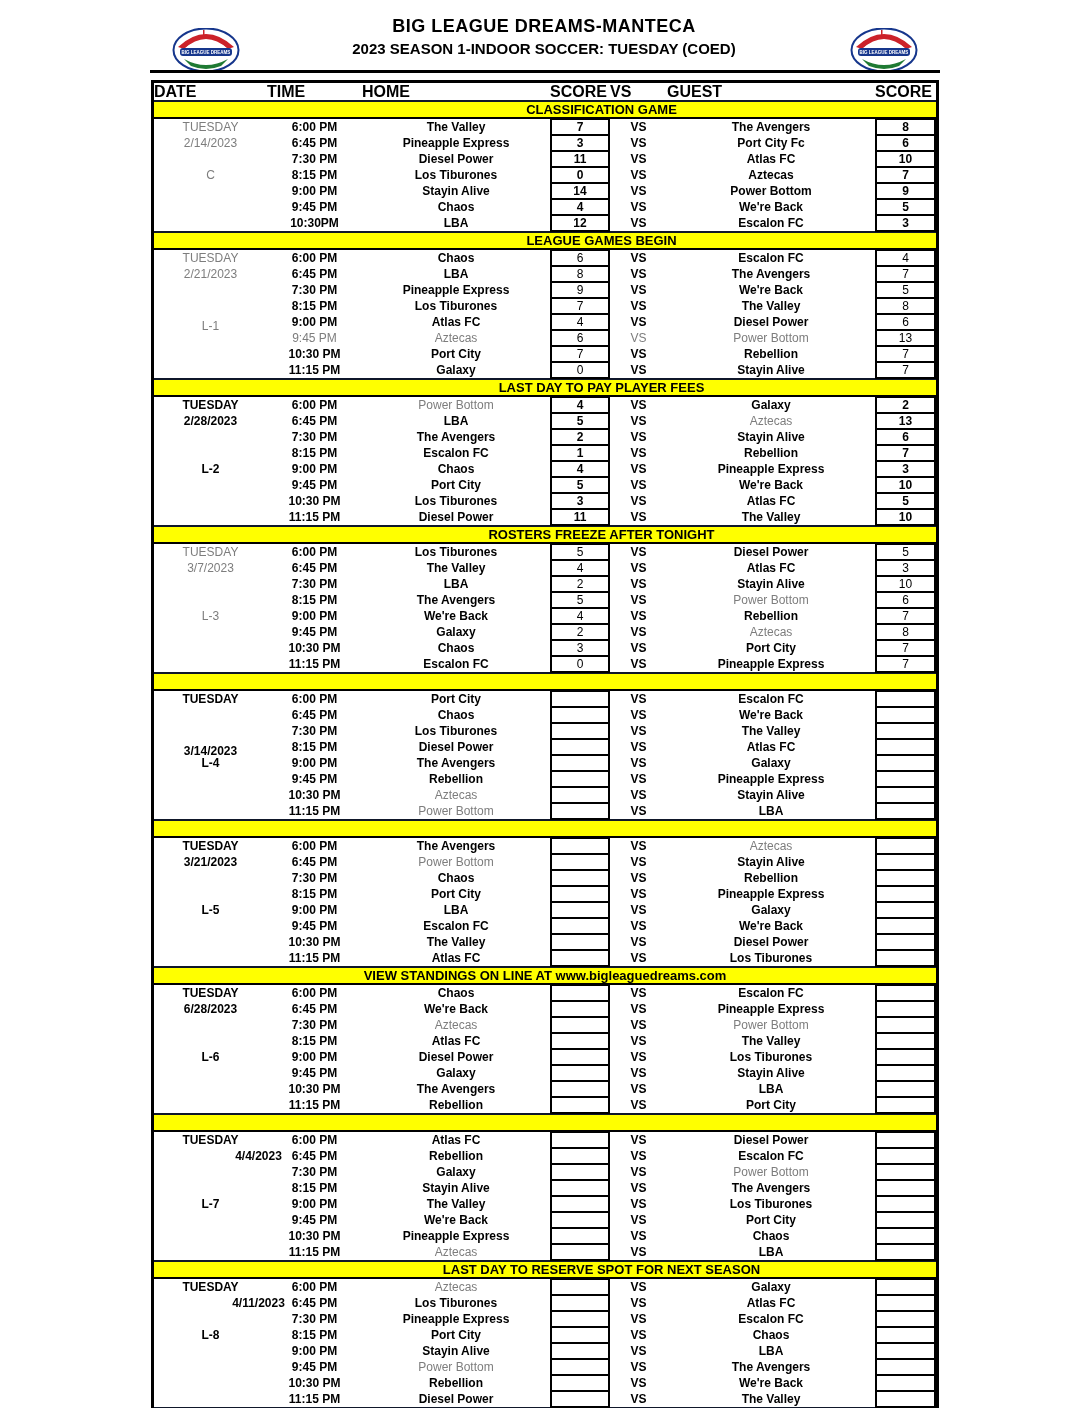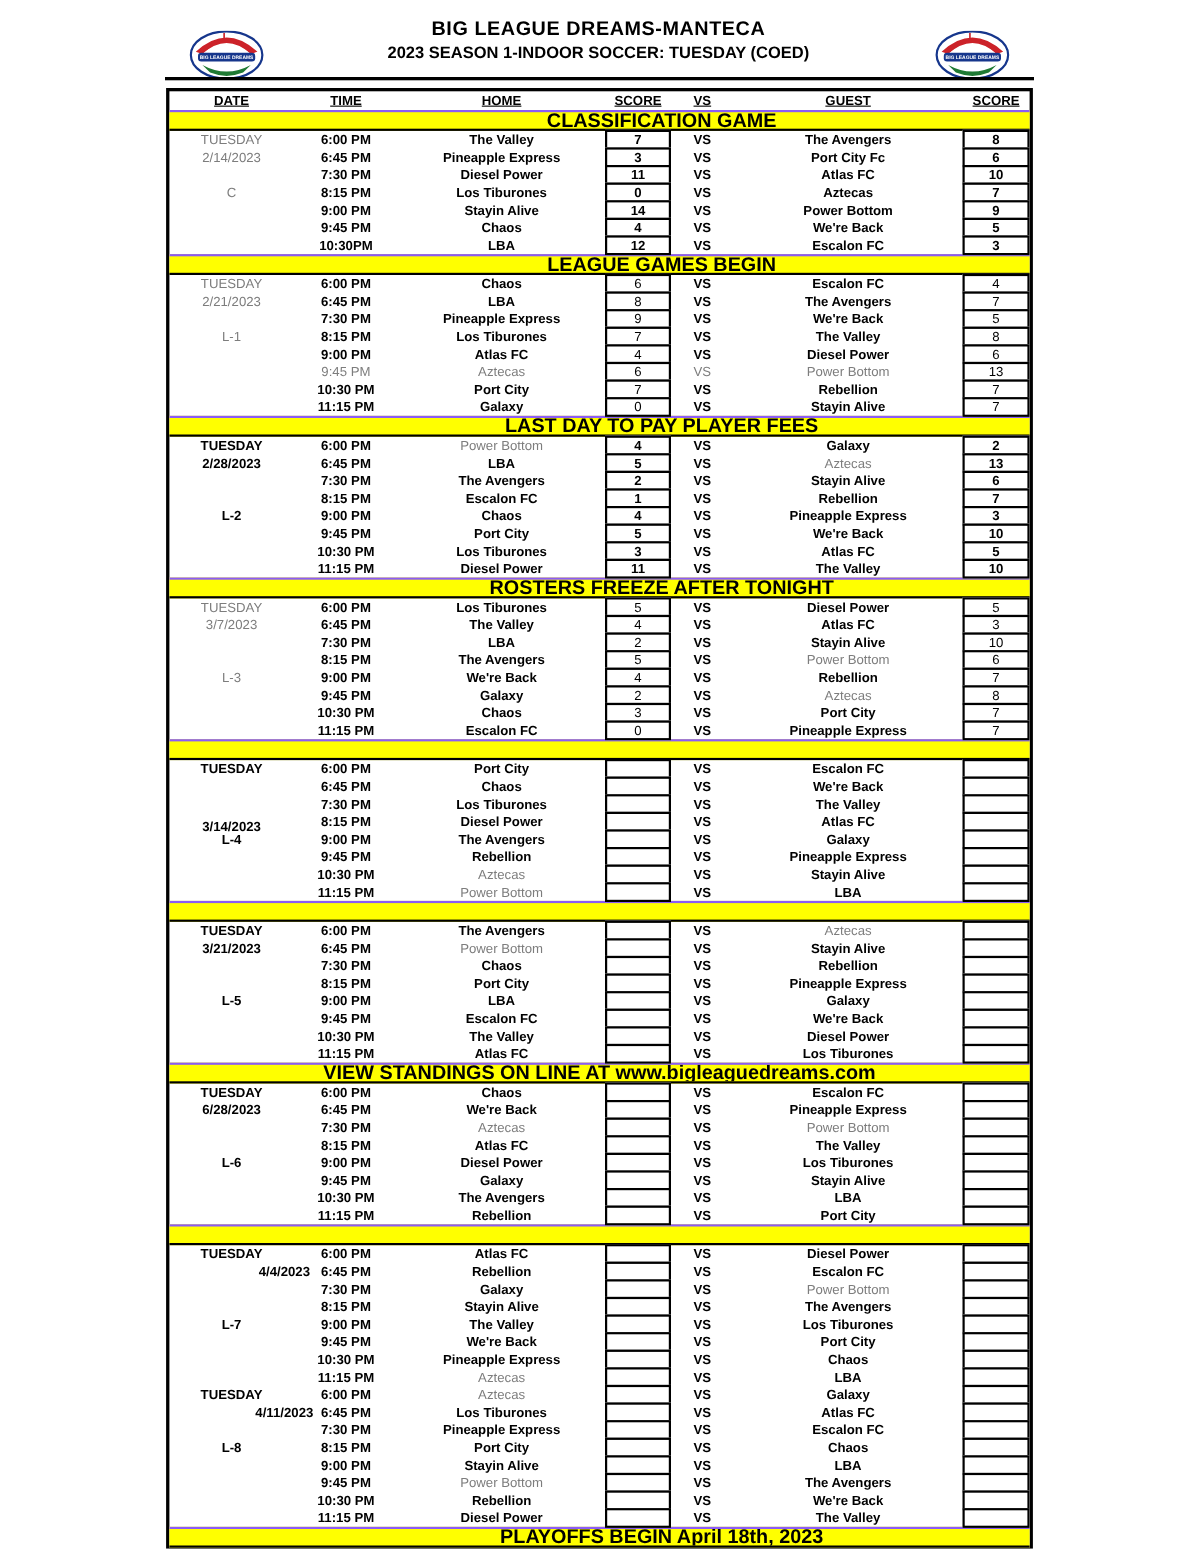--- a/index.html
+++ b/index.html
@@ -11,24 +11,24 @@
   .page-subtitle{position:absolute;top:40px;left:0;width:1088px;text-align:center;
     font-size:15px;font-weight:bold;}
   .header-rule{position:absolute;top:70px;left:150px;width:790px;height:3px;background:#000;}
   .logo{position:absolute;top:28px;width:68px;height:45px;}
   .logo-left{left:172px;}
   .logo-right{left:850px;}
 
   .sched{position:absolute;top:80px;left:151px;width:782px;border:3px solid #000;background:#fff;}
 
   .hdr-row{display:grid;grid-template-columns:113px 95px 188px 60px 57px 208px 61px;
-    height:17px;line-height:17px;font-size:12px;font-weight:bold;text-align:center;text-decoration:underline;}
+    height:17px;line-height:17px;font-size:16px;font-weight:bold;text-align:left;}
 
-  .banner{height:15px;line-height:15px;background:#FFFF00;border-top:2px solid #8b5cf6;border-bottom:2px solid #000;
-    font-size:18px;font-weight:bold;text-align:center;padding-left:113px;overflow:hidden;}
+  .banner{height:15px;line-height:15px;background:#FFFF00;border-top:2px solid #0f172a;border-bottom:2px solid #000;
+    font-size:13px;font-weight:bold;text-align:center;padding-left:113px;overflow:hidden;}
   .banner.center-table{padding-left:0;}
 
   .section{position:relative;padding-left:113px;}
   .date-overlay{position:absolute;left:0;top:0;width:113px;font-size:12px;font-weight:bold;text-align:center;}
   .date-overlay div{position:absolute;left:0;width:113px;height:16px;line-height:16px;}
 
   .game-row{display:grid;grid-template-columns:95px 188px 60px 57px 208px 61px;
     height:16px;line-height:16px;font-size:12px;font-weight:bold;text-align:center;}
   .cell{overflow:hidden;white-space:nowrap;}
   .score-cell{position:relative;}
@@ -166,21 +166,21 @@
             <div class="score-cell">
               <div class="score-box">3</div>
             </div>
           </div>
         </div>
         <div class="banner">LEAGUE GAMES BEGIN</div>
         <div class="section">
           <div class="date-overlay">
             <div class="muted" style="top: 0px;">TUESDAY</div>
             <div class="muted" style="top: 16px;">2/21/2023</div>
-            <div class="muted" style="top: 48px;">L-1</div>
+            <div class="muted" style="top: 68px;">L-1</div>
           </div>
           <div class="game-row">
             <div class="cell">6:00 PM</div>
             <div class="cell">Chaos</div>
             <div class="score-cell">
               <div class="score-box">6</div>
             </div>
             <div class="cell">VS</div>
             <div class="cell">Escalon FC</div>
             <div class="score-cell">
@@ -889,20 +889,21 @@
             <div class="score-cell">
               <div class="score-box"></div>
             </div>
             <div class="cell">VS</div>
             <div class="cell">LBA</div>
             <div class="score-cell">
               <div class="score-box"></div>
             </div>
           </div>
         </div>
+        <div class="banner">LAST DAY TO RESERVE SPOT FOR NEXT SEASON</div>
         <div class="section">
           <div class="date-overlay">
             <div style="top: 0px;">TUESDAY</div>
             <div style="top: 16px; padding-left: 48px;">4/11/2023</div>
             <div style="top: 48px;">L-8</div>
           </div>
           <div class="game-row">
             <div class="cell">6:00 PM</div>
             <div class="cell muted">Aztecas</div>
             <div class="score-cell">

